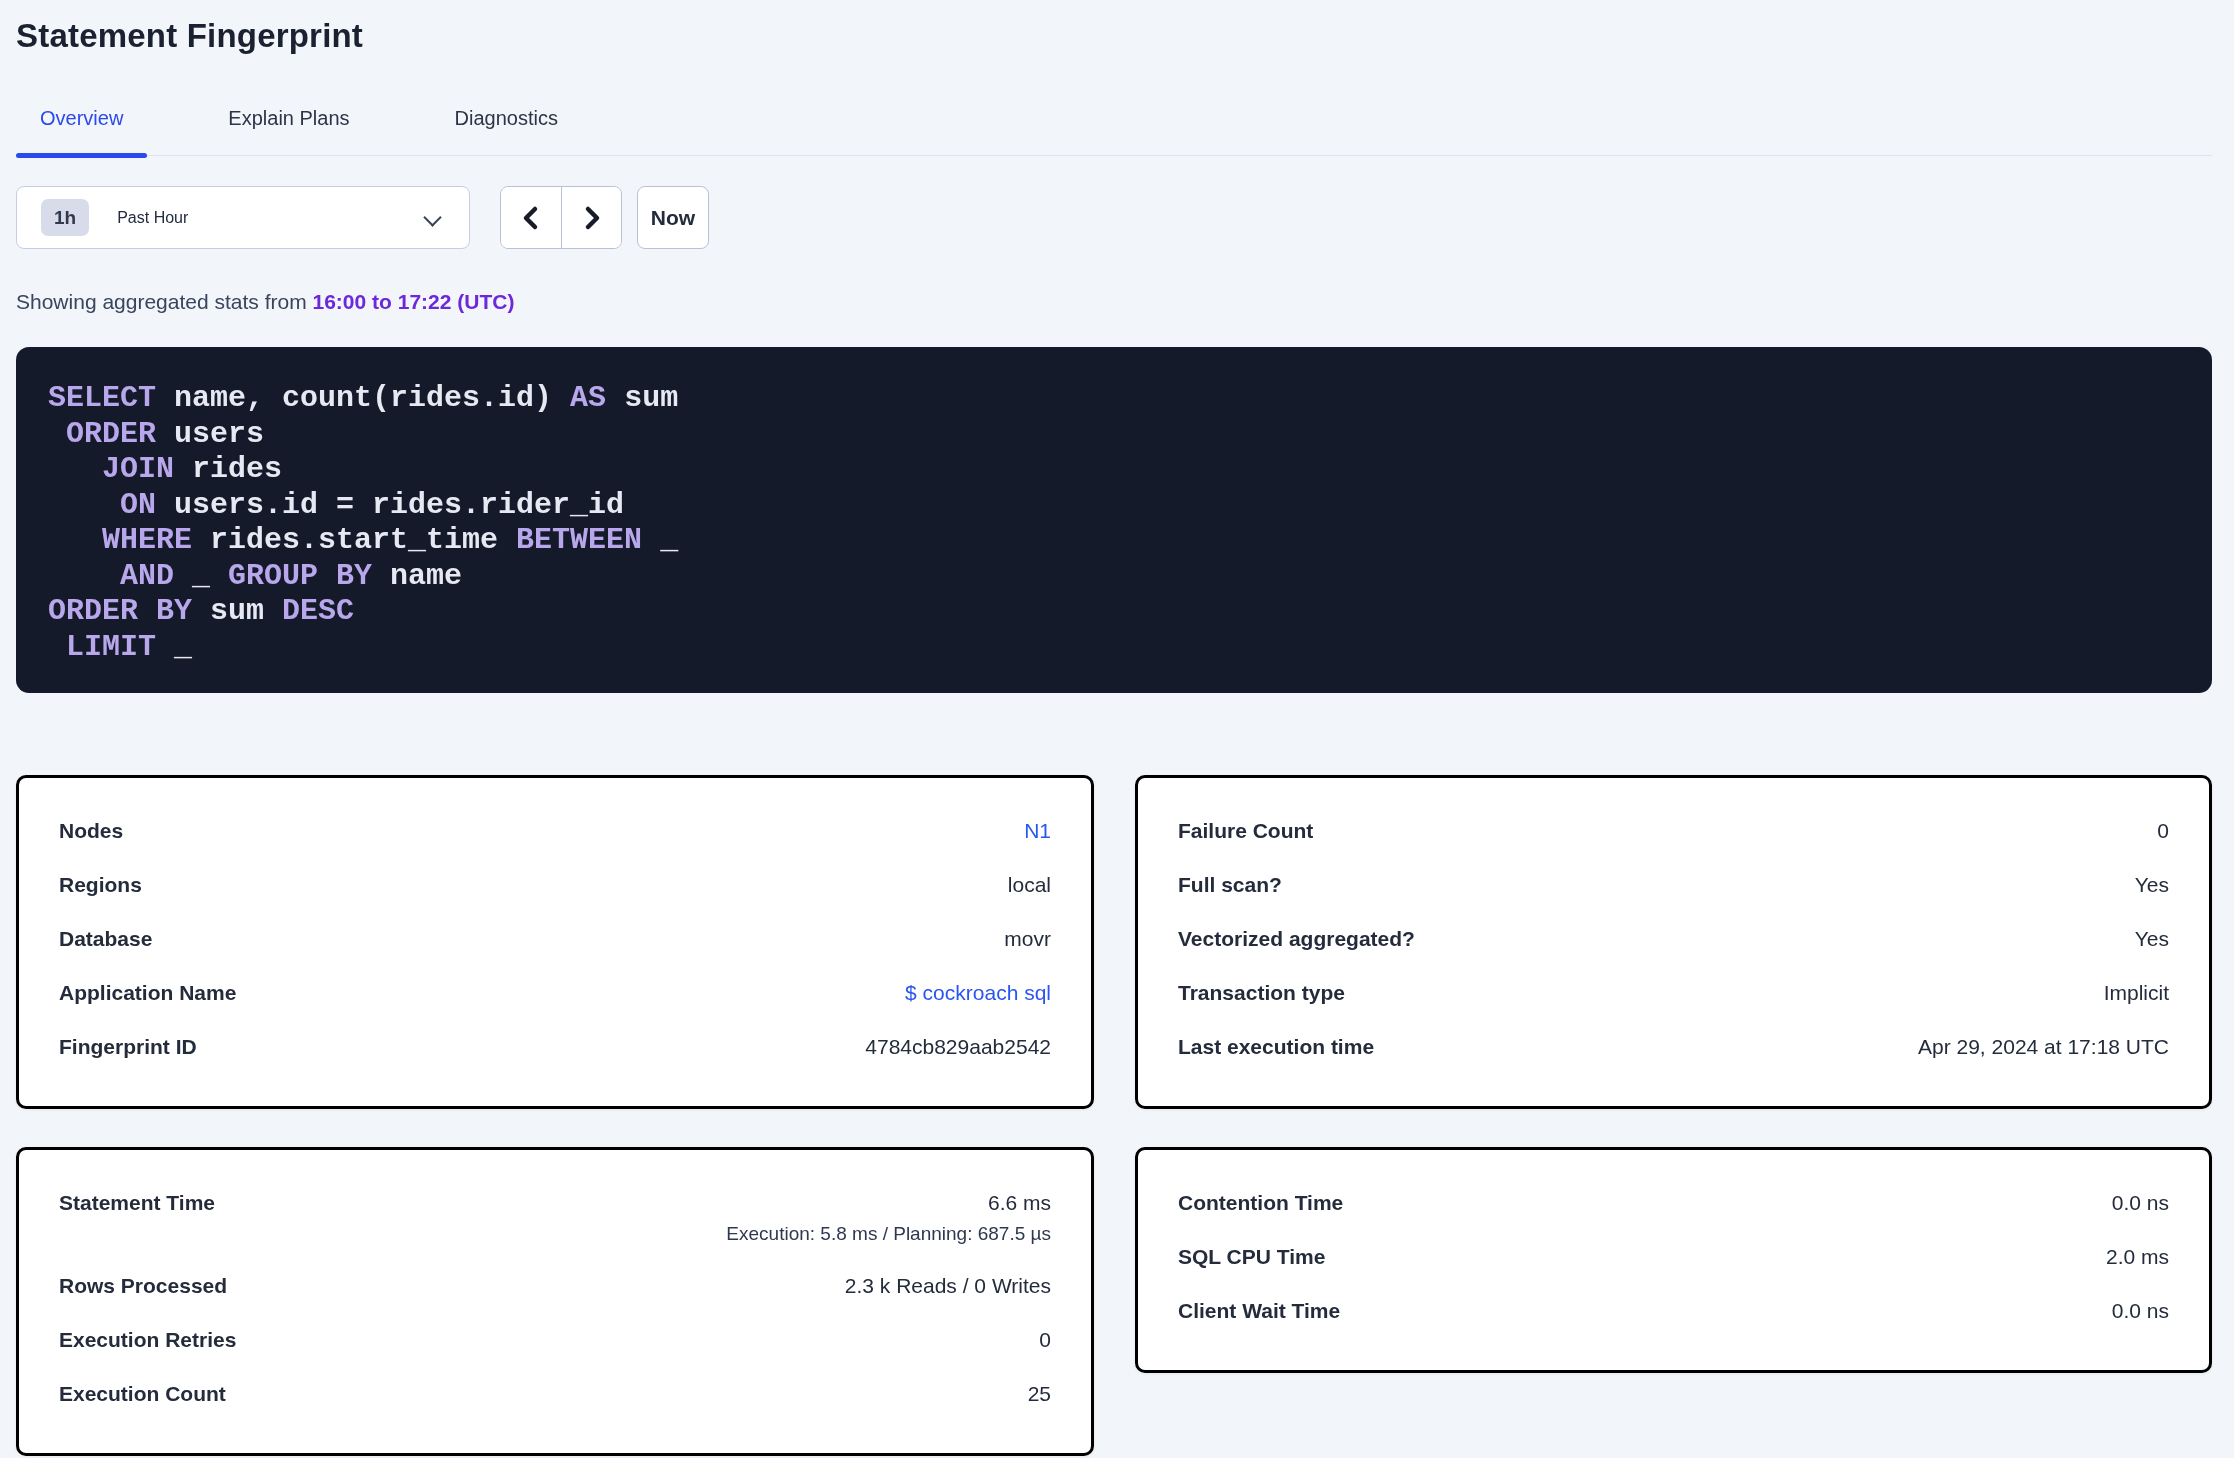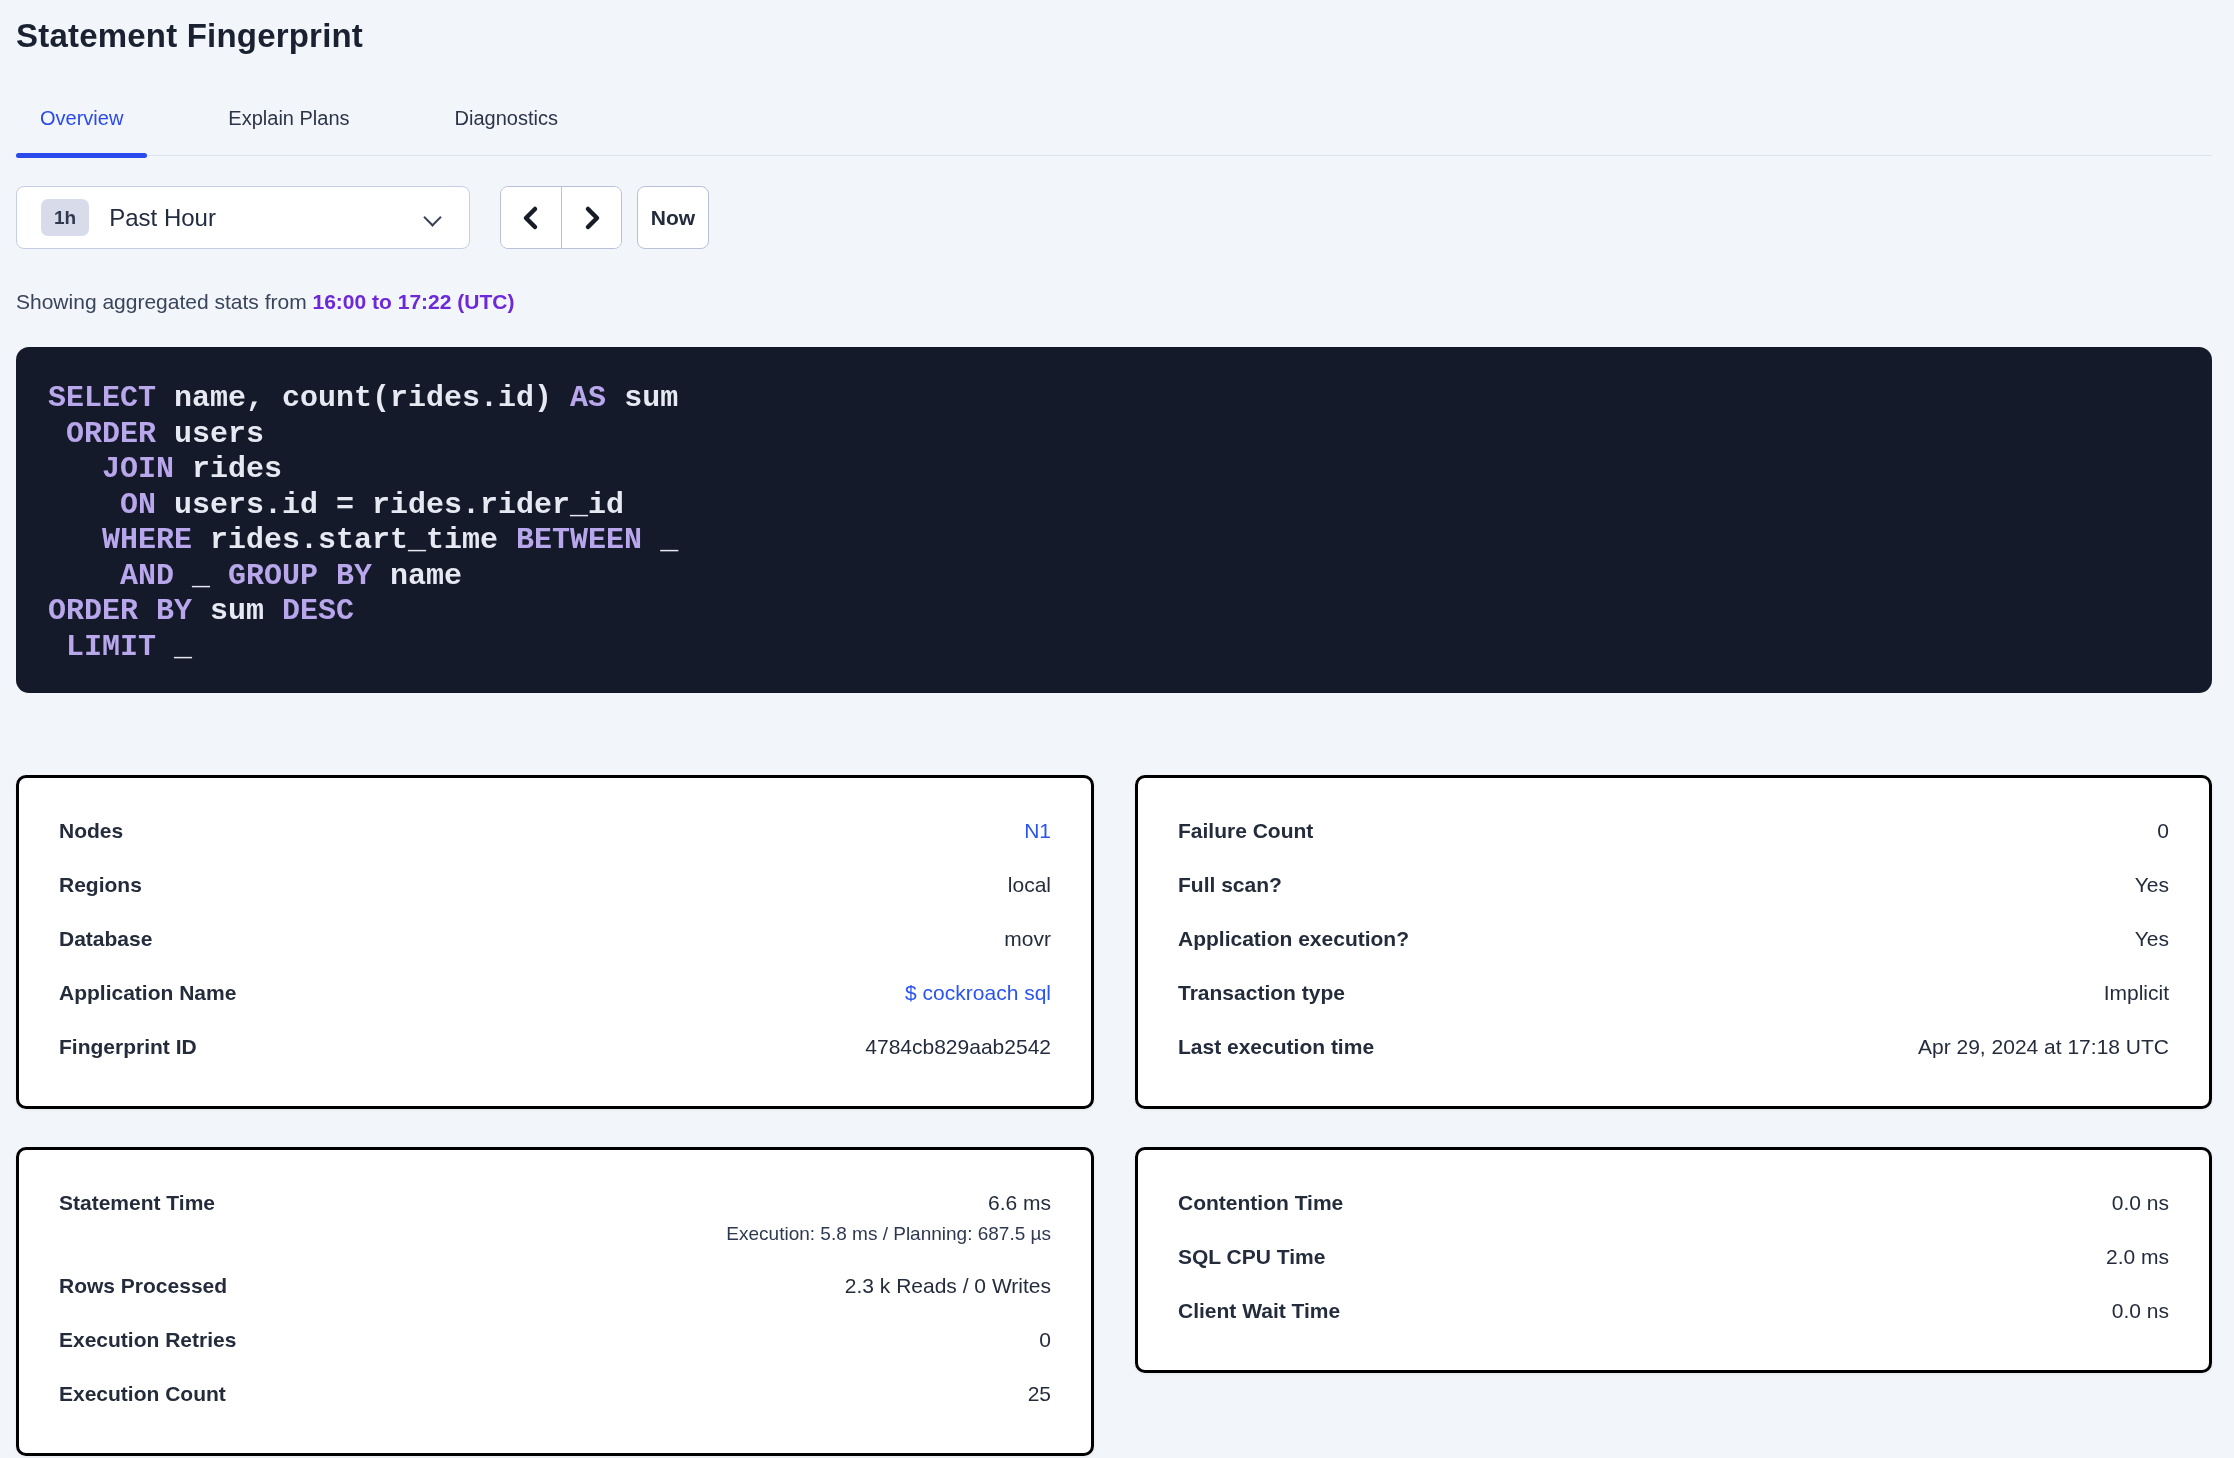--- a/index.html
+++ b/index.html
@@ -71,22 +71,22 @@
   .range-badge {
     background: #D8DCEA;
     color: #30394E;
     font-weight: 700;
     font-size: 19px;
     line-height: 19px;
     border-radius: 7px;
     padding: 9px 13px;
   }
   .range-label {
-    margin-left: 20px;
-    font-size: 24px;
+    margin-left: 28px;
+    font-size: 16px;
     color: #222B40;
   }
   .chev-down {
     position: absolute;
     right: 30px; top: 24px;
     width: 13px; height: 13px;
     border-right: 2.5px solid #3A4358;
     border-bottom: 2.5px solid #3A4358;
     transform: rotate(45deg);
   }
@@ -267,21 +267,21 @@
     <section class="card">
         <div class="row">
           <span class="row-label">Failure Count</span>
           <span class="row-value">0</span>
         </div>
         <div class="row">
           <span class="row-label">Full scan?</span>
           <span class="row-value">Yes</span>
         </div>
         <div class="row">
-          <span class="row-label">Application execution?</span>
+          <span class="row-label">Vectorized aggregated?</span>
           <span class="row-value">Yes</span>
         </div>
         <div class="row">
           <span class="row-label">Transaction type</span>
           <span class="row-value">Implicit</span>
         </div>
         <div class="row">
           <span class="row-label">Last execution time</span>
           <span class="row-value">Apr 29, 2024 at 17:18 UTC</span>
         </div>

